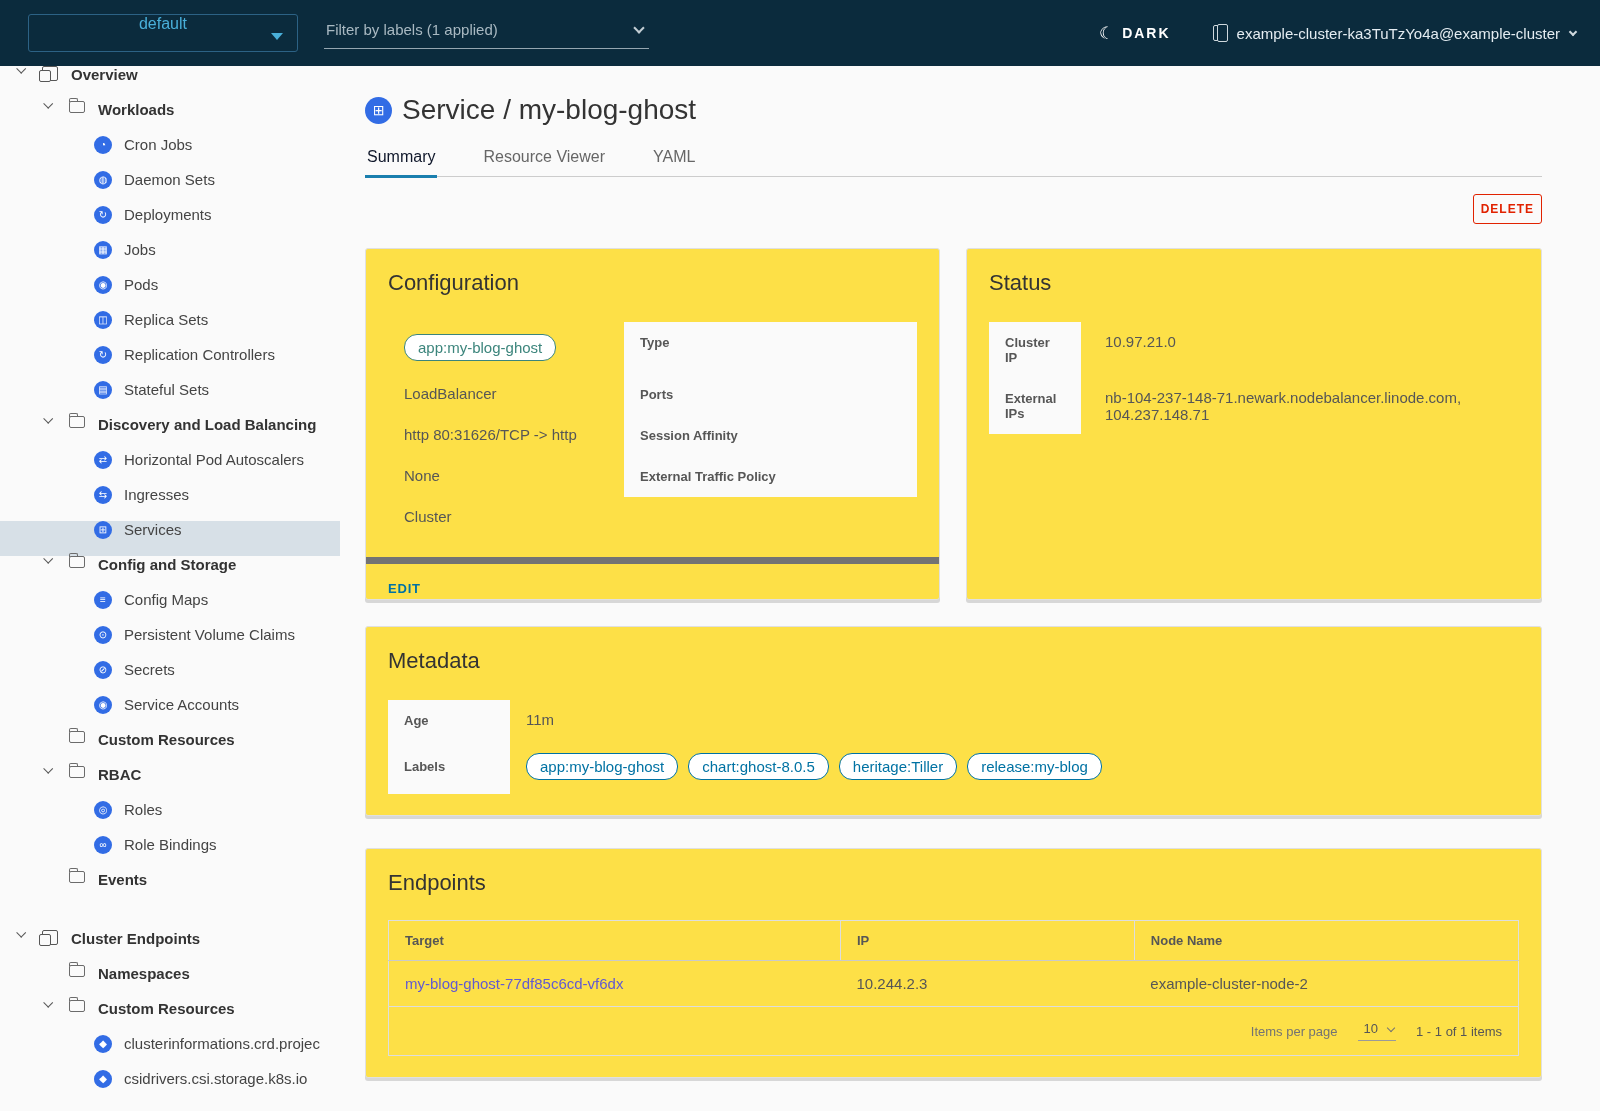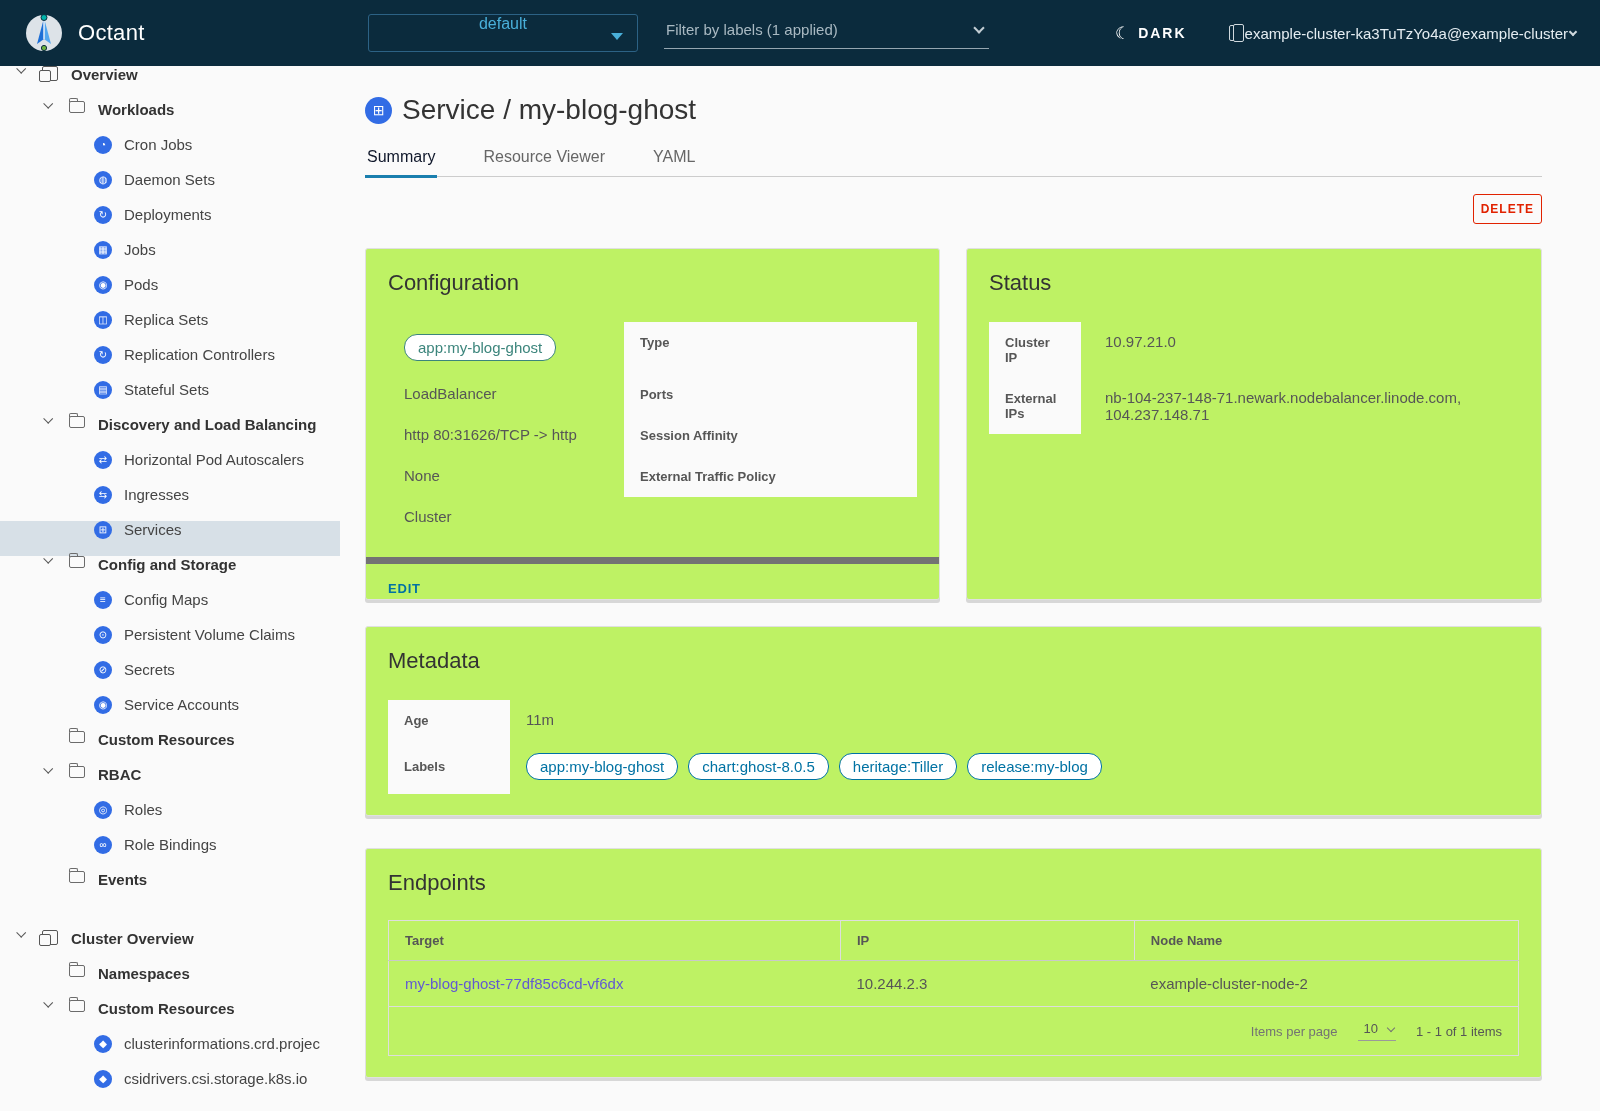--- a/index.html
+++ b/index.html
@@ -19,21 +19,21 @@
                 border-top:7px solid #49afd9; margin-left:auto; }
   .label-filter { margin-left:26px; width:325px; height:32px; border-bottom:1px solid #95a6b0;
                   display:flex; align-items:center; padding:0 6px 6px 2px; cursor:pointer; }
   .label-filter .lf-text { color:#a9b9c2; font-size:15px; }
   .chev { display:inline-block; width:8px; height:8px; border-right:2px solid #c3ced4;
           border-bottom:2px solid #c3ced4; transform:rotate(45deg); margin-left:auto; margin-bottom:4px; }
   .h-right { margin-left:auto; display:flex; align-items:center; padding-right:24px; gap:42px; }
   .theme-toggle { display:flex; align-items:center; gap:8px; color:#fff; cursor:pointer; }
   .moon { font-size:17px; color:#fff; }
   .theme-label { font-size:14px; font-weight:700; letter-spacing:2px; }
-  .ctx { display:flex; align-items:center; gap:2px; color:#e4ecf1; cursor:pointer; }
+  .ctx { display:flex; align-items:center; gap:10px; color:#e4ecf1; cursor:pointer; }
   .ctx-icon { width:14px; height:16px; border:1.5px solid #cfd8dd; border-radius:2px; position:relative; }
   .ctx-icon::before { content:""; position:absolute; left:3px; top:-2px; width:9px; height:16px;
                       border:1.5px solid #cfd8dd; border-radius:2px; background:#0b2b3d; }
   .ctx-text { font-size:15px; }
   .ctx .chev { border-color:#cfd8dd; width:6px; height:6px; margin-bottom:2px; }
 
   
   .sidebar { position:fixed; top:66px; left:0; width:340px; height:1045px; background:#fafafa; overflow:hidden; }
   .nav-row { height:35px; display:flex; align-items:flex-start; cursor:pointer; }
   .nav-row.gap { margin-top:24px; }
@@ -64,21 +64,21 @@
                     font-size:14px; line-height:27px; text-align:center; flex:0 0 27px; }
   .page-title { font-size:28px; font-weight:400; color:#333; }
   .tabs { display:flex; gap:44px; margin-top:22px; border-bottom:1px solid #ccc; }
   .tab { font-size:16px; color:#666; padding:0 2px 9px 2px; cursor:pointer; }
   .tab.active { color:#0f172a; border-bottom:3px solid #1a7fae; margin-bottom:-2px; }
   .actions-row { display:flex; justify-content:flex-end; margin-top:17px; height:30px; }
   .btn-delete { border:1px solid #e12200; color:#e12200; background:transparent; border-radius:3px;
                 font-size:12px; font-weight:700; letter-spacing:1px; padding:6px 7px; cursor:pointer;
                 font-family:"Liberation Sans", sans-serif; }
 
-  .card { background:#bef264; border:1px solid #e0e0e0; border-radius:3px;
+  .card { background:#fde047; border:1px solid #e0e0e0; border-radius:3px;
           box-shadow:0 3px 0 0 #d7d7d7; }
   .card-title { font-size:22px; font-weight:400; color:#333; }
   .row-2col { display:grid; grid-template-columns: 575px 576px; gap:26px; margin-top:24px; }
   .card-pad { padding:21px 22px; }
   .card-col { display:flex; flex-direction:column; height:352px; }
   .card-body { flex:1 1 auto; }
 
   .kv { display:grid; margin-top:26px; }
   .kv .k { background:#fafafa; font-size:13px; font-weight:700; color:#565656; padding:13px 16px; }
   .kv .v { font-size:15px; color:#565656; padding:11px 0 11px 16px; }
@@ -110,31 +110,20 @@
                padding:0 2px 4px 6px; cursor:pointer; }
   .page-size .num { font-size:13px; color:#565656; }
   .page-size .chevS { width:6px; height:6px; border-right:1.5px solid #737373; border-bottom:1.5px solid #737373;
                       transform:rotate(45deg); margin-bottom:2px; }
   .pager .range { font-size:13px; color:#565656; }
 </style>
 </head>
 <body>
 
 <div class="header">
-  <div class="h-brand">
-    <svg class="logo" viewBox="0 0 40 40">
-      <circle cx="20" cy="20" r="18" fill="#dde3e8"></circle>
-      <path d="M20 5 L13 31 L20 26 Z" fill="#1d6fd6"></path>
-      <path d="M20 5 L27 31 L20 26 Z" fill="#53a7ef"></path>
-      <path d="M20 5 L20 26" stroke="#f4f7f9" stroke-width="1.4"></path>
-      <circle cx="20" cy="4.5" r="3" fill="#00b2a9" stroke="#0b2b3d" stroke-width="1"></circle>
-      <circle cx="20" cy="35" r="2.6" fill="#6cb33f" stroke="#0b2b3d" stroke-width="1"></circle>
-    </svg>
-    <span class="brand-title">Octant</span>
-  </div>
   <div class="ns-select">
     <span class="ns-text">default</span>
     <span class="caret-down"></span>
   </div>
   <div class="label-filter">
     <span class="lf-text">Filter by labels (1 applied)</span>
     <span class="chev"></span>
   </div>
   <div class="h-right">
     <div class="theme-toggle">
@@ -328,21 +317,21 @@
       </span>
       <span class="nav-label">Events</span>
     </div>
     <div class="nav-row lvl0 gap">
       <span class="tw">
         <span class="chevD"></span>
       </span>
       <span class="iconw">
         <span class="app-icon"></span>
       </span>
-      <span class="nav-label">Cluster Overview</span>
+      <span class="nav-label">Cluster Endpoints</span>
     </div>
     <div class="nav-row lvl1">
       <span class="tw"></span>
       <span class="iconw">
         <span class="folder-icon"></span>
       </span>
       <span class="nav-label">Namespaces</span>
     </div>
     <div class="nav-row lvl1">
       <span class="tw">

